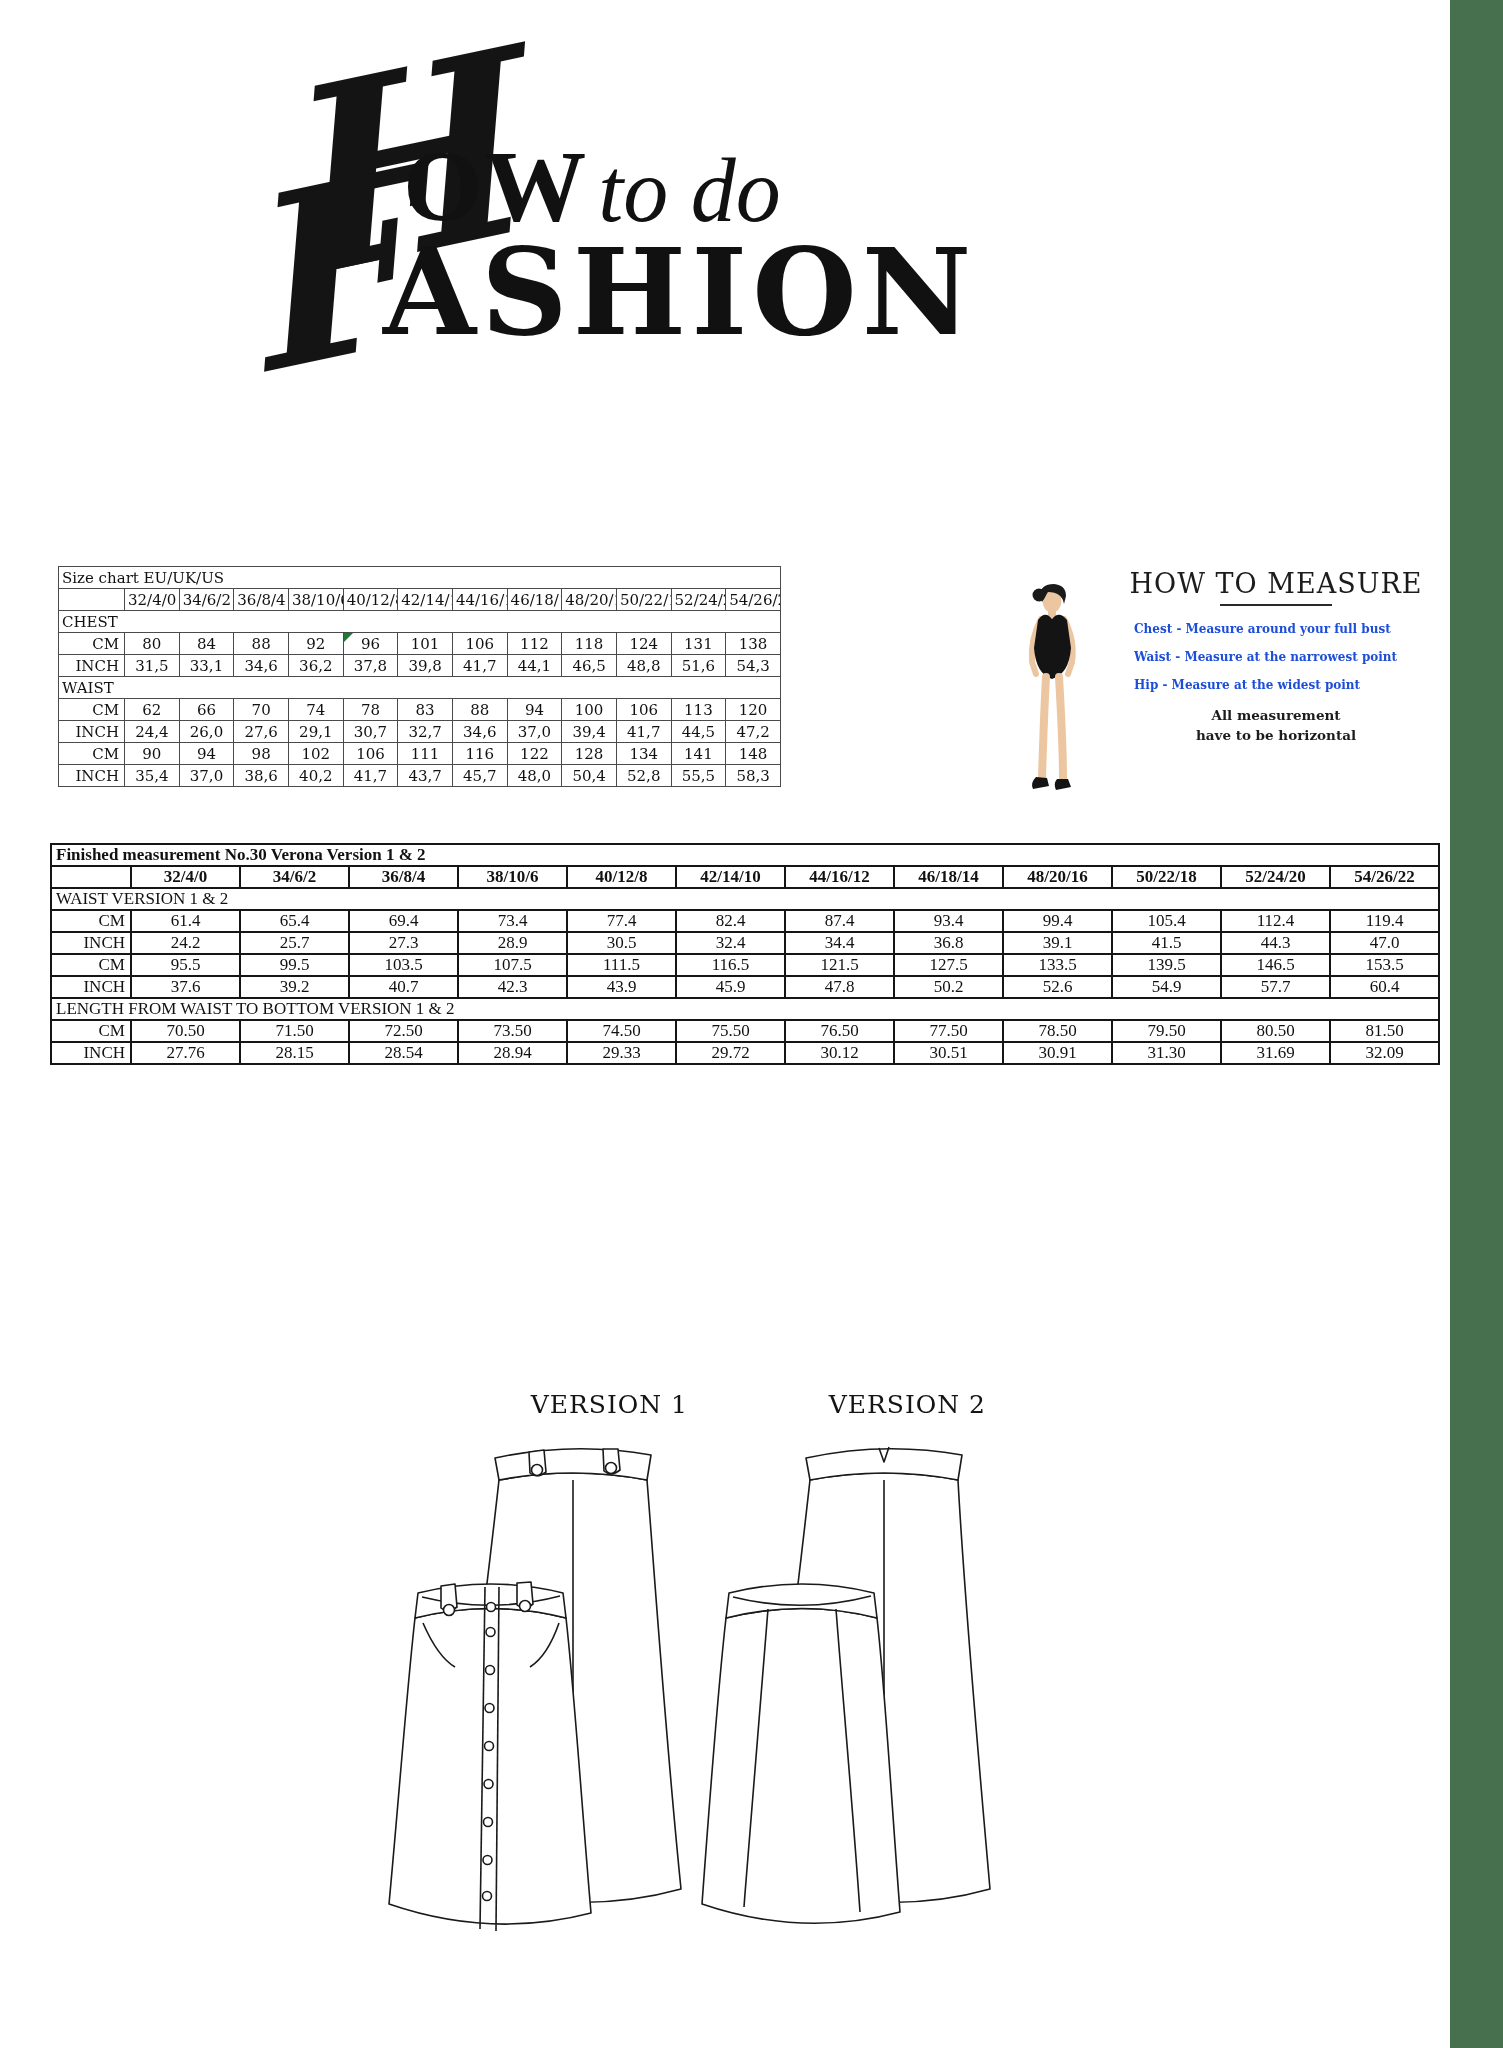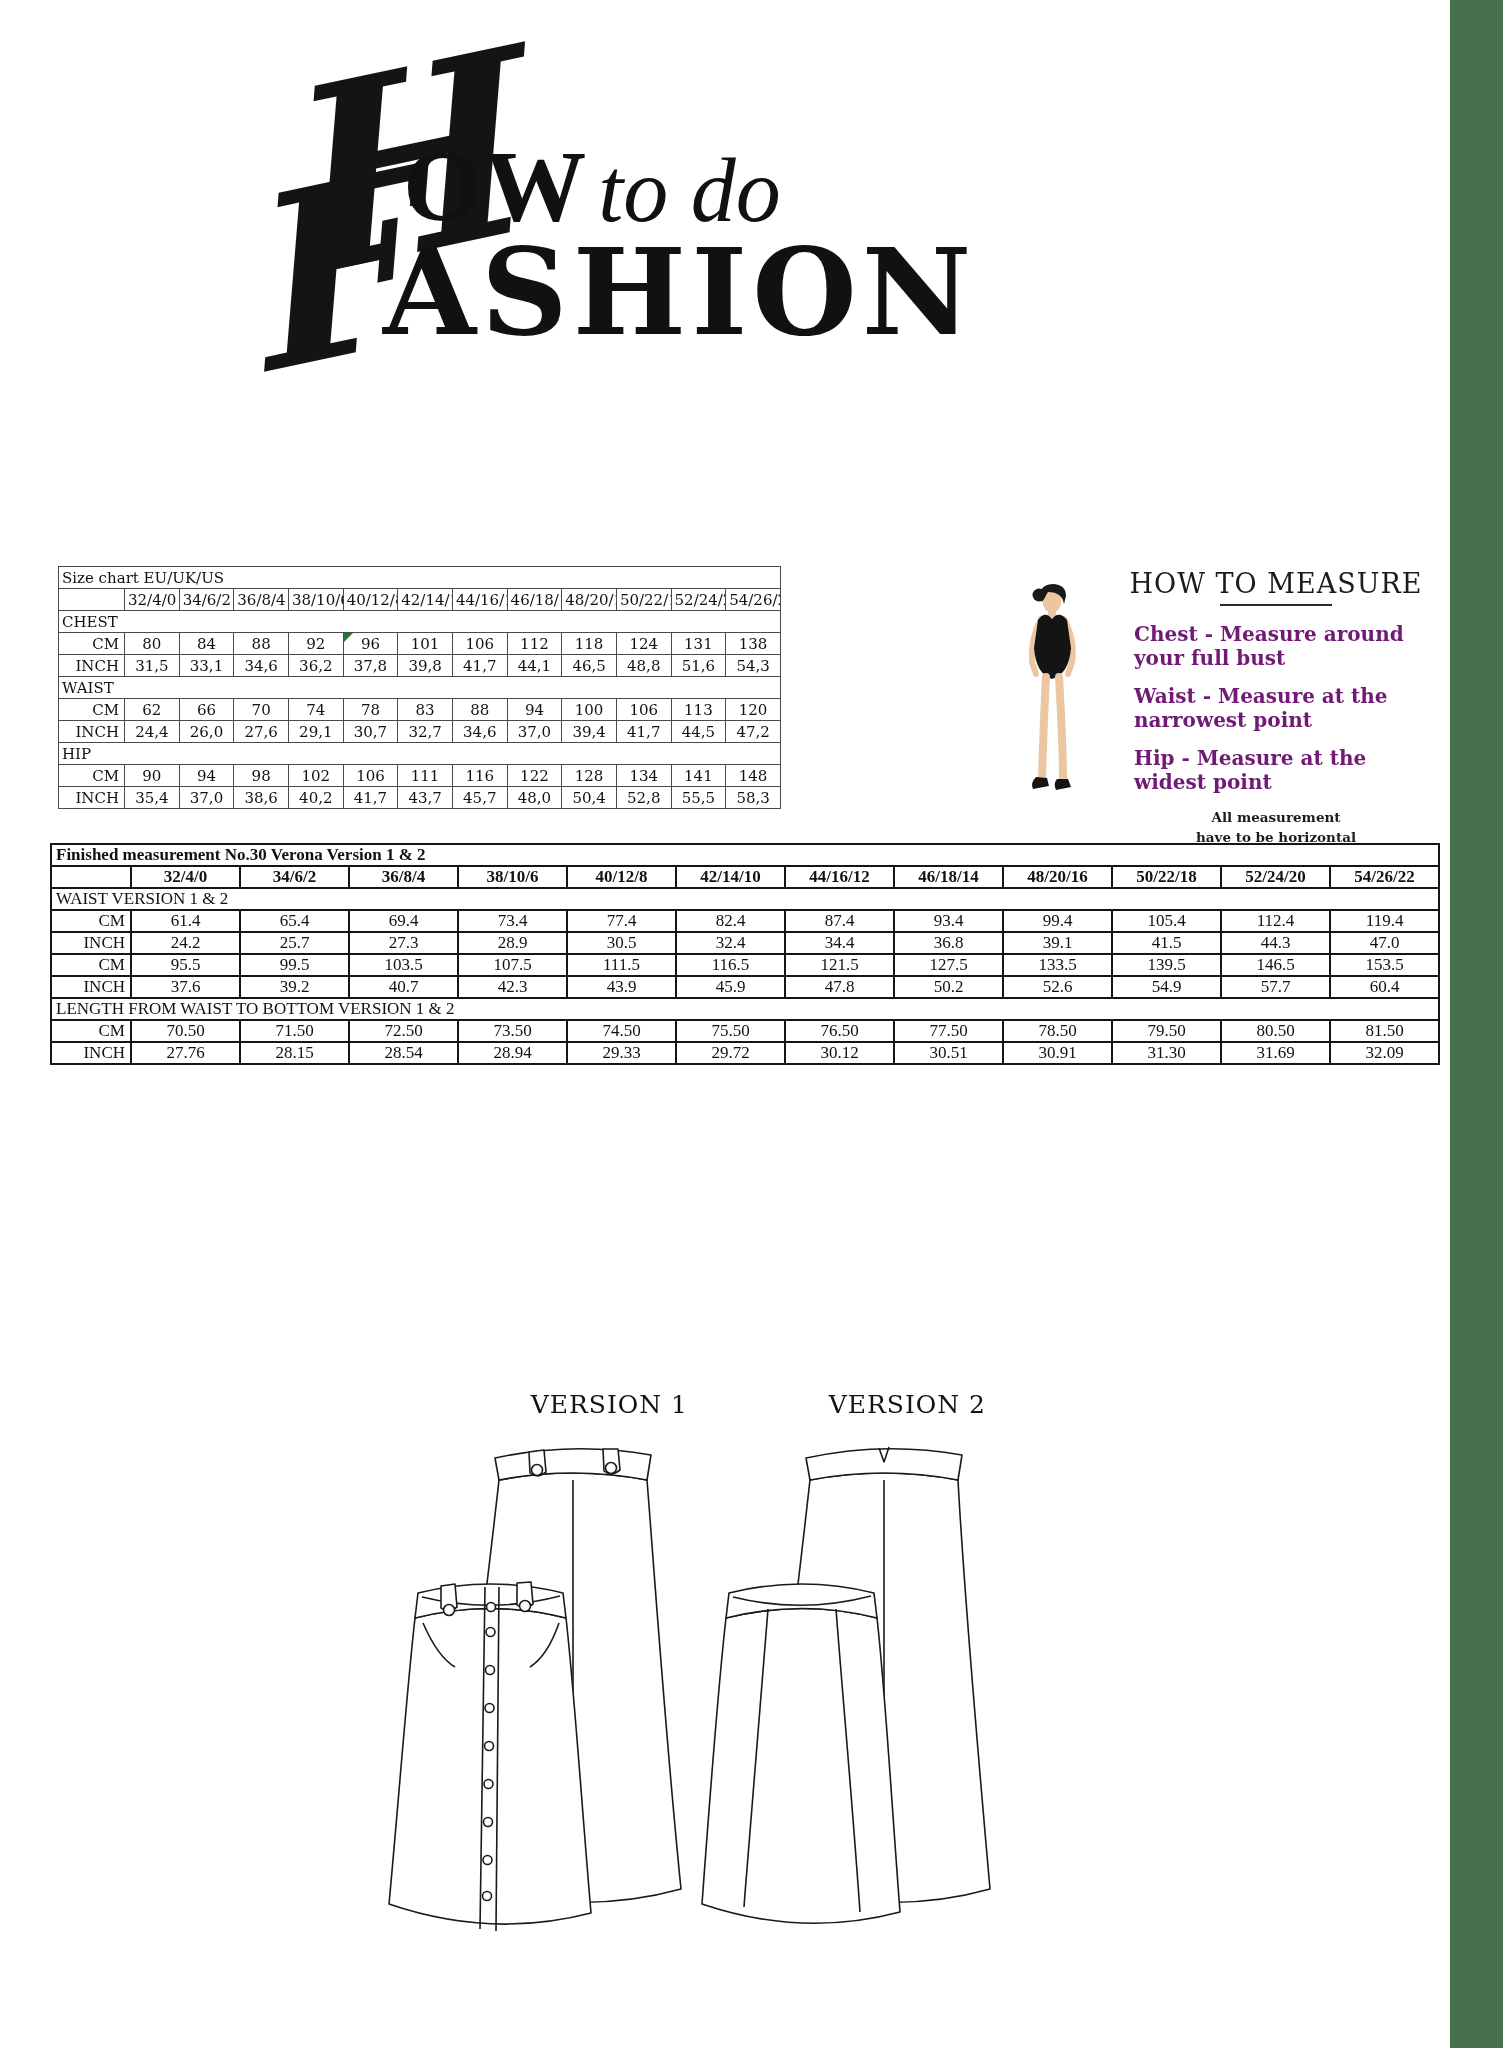--- a/index.html
+++ b/index.html
@@ -37,21 +37,21 @@
   .fin-table .unit-cell{text-align:right;padding-right:5px;}
 
   .flagged::before{content:'';position:absolute;left:0;top:0;
                    border-top:9px solid #1d7a36;border-right:9px solid transparent;}
 
   
   .htm{position:absolute;left:1108px;top:568px;width:336px;text-align:center;}
   .htm-title{font-size:27px;letter-spacing:1px;color:#1c1c1c;}
   .htm-underline{width:112px;border-top:2px solid #2a2a2a;margin:5px auto 16px auto;}
   .htm-lines{text-align:left;padding-left:26px;}
-  .htm-line{font-size:20px;font-weight:bold;margin-bottom:14px;color:#701a75;}
+  .htm-line{font-size:12px;font-weight:bold;margin-bottom:14px;color:#1d4ed8;}
   .htm-note{margin-top:10px;font-size:13.5px;font-weight:bold;line-height:1.45;color:#1c1c1c;}
 
   
   .version-label{position:absolute;width:260px;text-align:right;font-size:25px;
                  letter-spacing:1px;color:#141414;}
   .v1-label{left:428px;top:1390px;}
   .v2-label{left:726px;top:1390px;}
 
   svg{display:block;}
   .drawing{position:absolute;}
@@ -164,23 +164,20 @@
           <td class="value-cell">27,6</td>
           <td class="value-cell">29,1</td>
           <td class="value-cell">30,7</td>
           <td class="value-cell">32,7</td>
           <td class="value-cell">34,6</td>
           <td class="value-cell">37,0</td>
           <td class="value-cell">39,4</td>
           <td class="value-cell">41,7</td>
           <td class="value-cell">44,5</td>
           <td class="value-cell">47,2</td>
-        </tr>
-        <tr>
-          <td class="section-cell" colspan="13">HIP</td>
         </tr>
         <tr>
           <td class="unit-cell">CM</td>
           <td class="value-cell">90</td>
           <td class="value-cell">94</td>
           <td class="value-cell">98</td>
           <td class="value-cell">102</td>
           <td class="value-cell">106</td>
           <td class="value-cell">111</td>
           <td class="value-cell">116</td>

